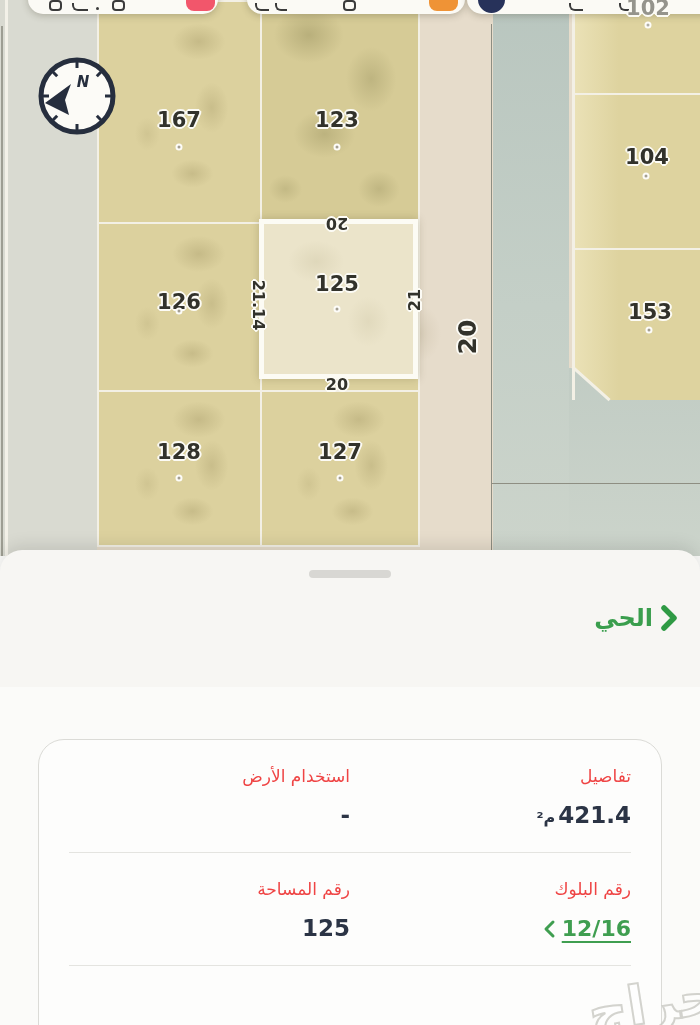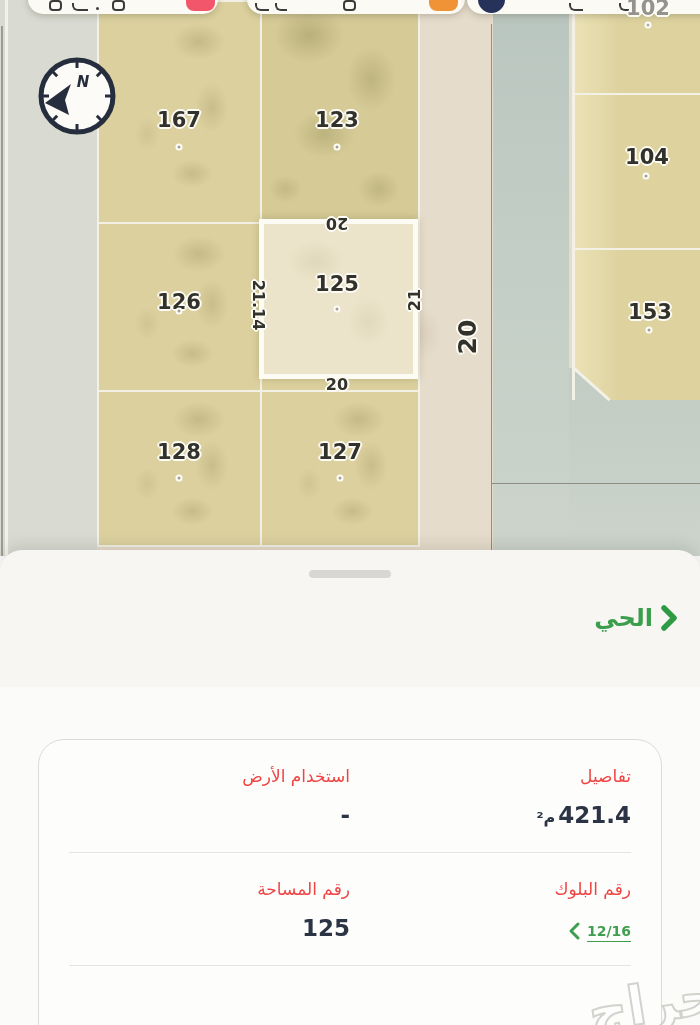--- a/index.html
+++ b/index.html
@@ -93,21 +93,21 @@
   .card{position:relative;margin:52px auto 0;width:624px;height:420px;background:#fdfdfc;
     border:1px solid #dbdbd7;border-radius:26px;padding:0 30px;direction:rtl;}
   .frow{display:flex;padding-top:26px;}
   .field{flex:1;text-align:right;}
   .flabel{font-size:17px;font-weight:500;color:#ef4444;}
   .fvalue{margin-top:16px;font-size:23px;font-weight:bold;color:#2b3445;}
   .fvalue .unit{font-size:16px;font-weight:600;margin-right:3px;}
   .fvalue.plain{font-weight:600;}
   .divider{height:1px;background:#e4e4e0;margin-top:24px;}
   .plan-link{display:inline-flex;align-items:center;gap:6px;cursor:pointer;text-decoration:none;}
-  .plan-link .num{font-size:14px;font-weight:600;color:#3f9e50;text-decoration:underline;
+  .plan-link .num{font-size:22px;font-weight:600;color:#3f9e50;text-decoration:underline;
     text-underline-offset:5px;}
 
   .watermark{position:absolute;right:-18px;top:972px;z-index:30;pointer-events:none;
     font-size:54px;font-weight:bold;letter-spacing:3px;transform:rotate(-9deg);
     color:rgba(255,255,255,.55);-webkit-text-stroke:2px #ccccc6;opacity:.85;}
 </style>
 </head>
 <body>
 
 <div class="screen">

